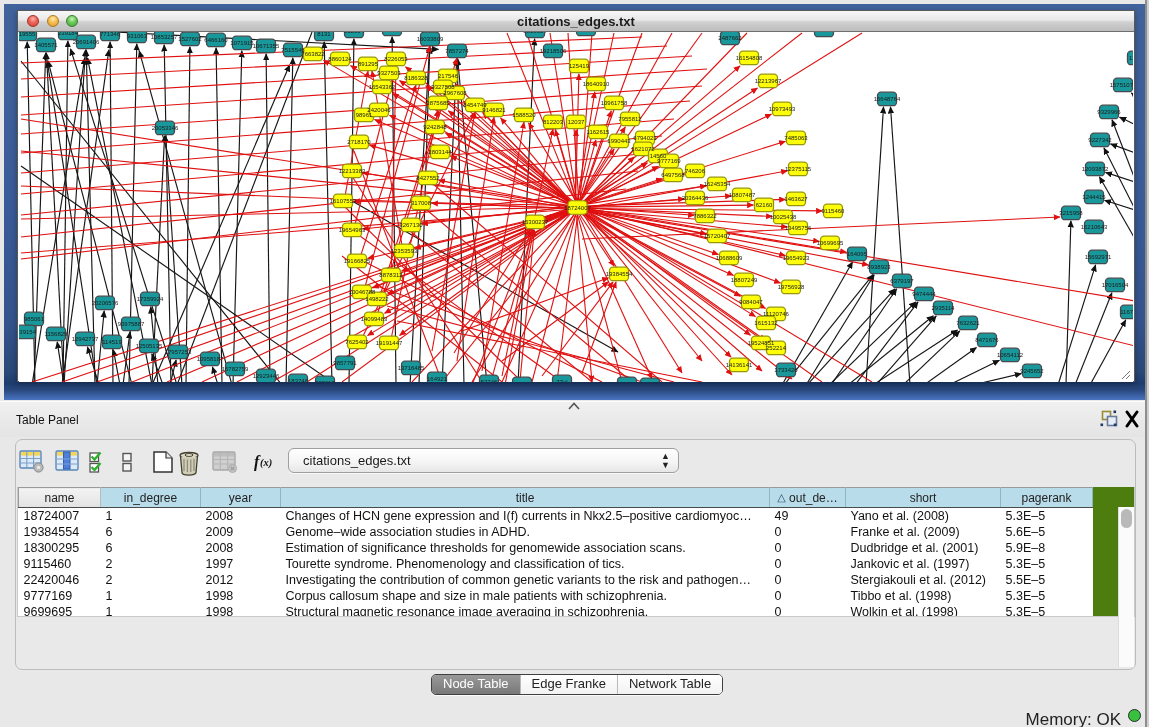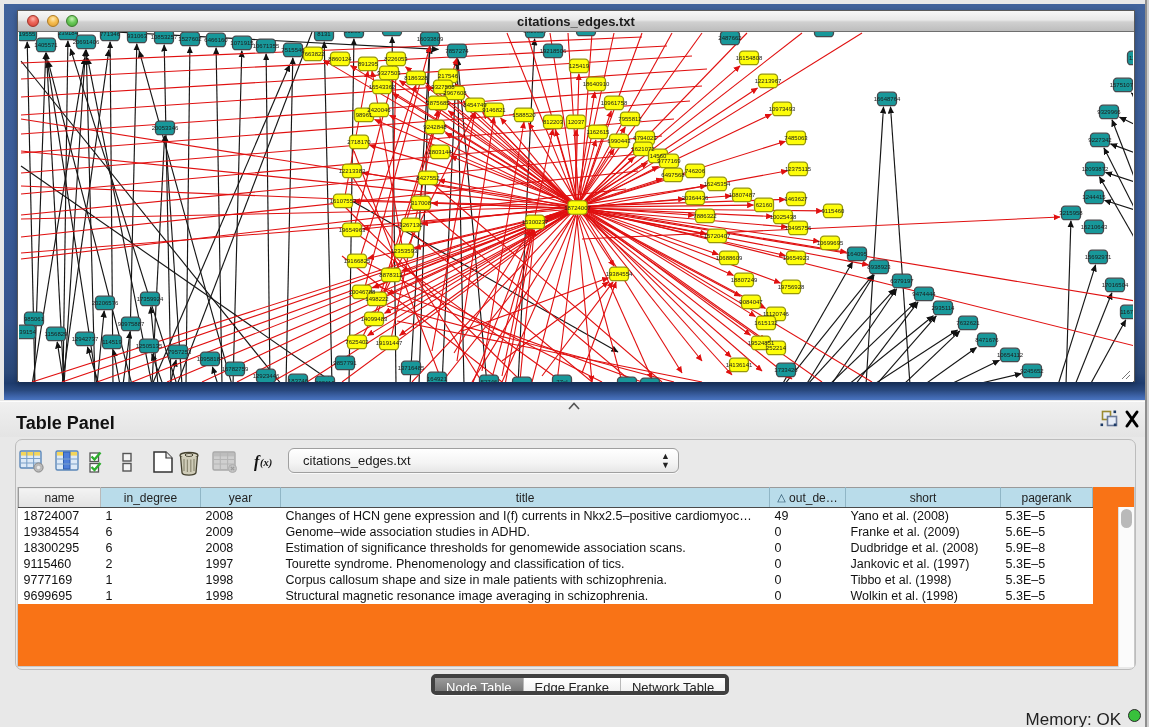--- a/index.html
+++ b/index.html
@@ -13,41 +13,41 @@
     background:linear-gradient(to bottom,#f7f7f7 0%,#e8e8e8 45%,#d0d0d0 55%,#bdbdbd 100%);
     border-bottom:1px solid #6f6f6f; }
   .title { position:absolute; width:100%; text-align:center; top:3px; font-size:13px; font-weight:bold; color:#1c1c1c; }
   .tl { position:absolute; top:4px; width:12px; height:12px; border-radius:50%; }
   .tl.r { left:9px;  background:radial-gradient(circle at 50% 30%, #ffb3ab 0%, #ee6a5e 40%, #d33b2f 100%); border:1px solid #a03229; }
   .tl.y { left:29px; background:radial-gradient(circle at 50% 30%, #ffe9b3 0%, #f5bd4f 45%, #dd9a2f 100%); border:1px solid #ad7a22; }
   .tl.g { left:48px; background:radial-gradient(circle at 50% 30%, #c8f0b8 0%, #69ca58 45%, #47a337 100%); border:1px solid #3a7d2c; }
   .netcontent { position:absolute; left:1px; top:21px; width:1114px; height:350px; background:#fff; overflow:hidden; }
 
   .tp-title { position:absolute; left:0px; top:401px; width:1145px; height:36px; background:linear-gradient(to bottom,#f0f0f0,#e4e4e4); border-top:1px solid #fdfdfd; }
-  .tp-title span { position:absolute; left:16px; top:11px; font-size:18px; color:#111;font-weight:bold; }
+  .tp-title span { position:absolute; left:16px; top:11px; font-size:12px; color:#111; }
   .panel { position:absolute; left:15px; top:439px; width:1121px; height:231px; background:#e9e9e9;
     border:1px solid #bcbcbc; border-radius:7px; }
   .combo { position:absolute; left:288px; top:448px; width:391px; height:25px; border:1px solid #9f9f9f; border-radius:6px;
     background:linear-gradient(to bottom,#ffffff 0%,#f4f4f4 60%,#e6e6e6 100%); box-shadow:0 1px 0 rgba(255,255,255,.7); }
   .combo span { position:absolute; left:14px; top:4px; font-size:13px; color:#1a1a1a; }
   .combo .arr { position:absolute; right:8px; top:3px; font-size:9px; color:#222; line-height:9px; text-align:center; }
 
   table.dt { border-collapse:collapse; table-layout:fixed; width:1075px;
     font-size:12.5px; color:#111; background:#fff; }
   table.dt th { height:20px; font-weight:normal; text-align:center; font-size:12px; color:#222;
     background:#b9dcea; border:1px solid #90b6c6; border-top:1px solid #9a9a9a; border-bottom:1px solid #4a4a4a; overflow:hidden; white-space:nowrap; }
   table.dt th.first { background:linear-gradient(to bottom,#f4f4f4,#e2e2e2); border-left:1px solid #9a9a9a; border-right:1px solid #b9b9b9; }
   table.dt td { height:16px; padding:0 4px 0 5px; overflow:hidden; white-space:nowrap; }
-  .tablewrap { position:absolute; left:17px; top:487px; width:1118px; height:180px; background:#f97316; overflow:hidden;
+  .tablewrap { position:absolute; left:17px; top:487px; width:1118px; height:130px; background:#4d7c0f; overflow:hidden;
     border-left:1px solid #c9c9c9; border-right:1px solid #c9c9c9; border-bottom:1px solid #c9c9c9;}
   .vscroll { position:absolute; left:1118px; top:507px; width:16px; height:160px; background:#fbfbfb; border-left:1px solid #ddd; }
   .vthumb { position:absolute; left:1121px; top:509px; width:11px; height:19px; background:#b9b9b9; border-radius:6px; }
 
-  .tabs { position:absolute; left:431px; top:674px; height:21px; display:flex; border:4px solid #404040; border-radius:5px; overflow:hidden;
-    box-shadow:0 1px 0 rgba(255,255,255,.8); }
+  .tabs { position:absolute; left:431px; top:674px; height:21px; display:flex; border:1px solid #404040; border-radius:5px; overflow:hidden;
+    box-shadow:0 1px 0 rgba(255,255,255,.8);align-items:flex-end; }
   .tab { font-size:13px; padding:0 11px; line-height:20px; background:linear-gradient(to bottom,#ffffff,#f2f2f2); color:#222; border-left:1px solid #b9b9b9; }
   .tab:first-child { border-left:none; }
   .tab.sel { background:linear-gradient(to bottom,#9b9b9b,#787878); color:#fff; }
   .mem { position:absolute; right:28px; top:710px; font-size:17px; color:#222; }
   .memdot { position:absolute; right:8px; top:709px; width:13px; height:13px; border-radius:50%; background:#38c13c; border:1.5px solid #2a2a2a; }
   .redge { position:absolute; right:0; top:0; width:4px; height:727px; background:#8d8d8d; border-right:2px solid #cfcfcf; }
 </style>
 </head>
 <body>
   <div class="desktop"></div>
@@ -716,31 +716,40 @@
           <td>0</td>
           <td>Franke et al. (2009)</td>
           <td>5.6E–5</td>
         </tr>
         <tr>
           <td>18300295</td>
           <td>6</td>
           <td>2008</td>
           <td>Estimation of significance thresholds for genomewide association scans.</td>
           <td>0</td>
-          <td>Dudbridge et al. (2008)</td>
+          <td>Dudbridge et al. (2001)</td>
           <td>5.9E–8</td>
         </tr>
         <tr>
           <td>9115460</td>
           <td>2</td>
           <td>1997</td>
           <td>Tourette syndrome. Phenomenology and classification of tics.</td>
           <td>0</td>
           <td>Jankovic et al. (1997)</td>
           <td>5.3E–5</td>
+        </tr>
+        <tr>
+          <td>22420046</td>
+          <td>2</td>
+          <td>2012</td>
+          <td>Investigating the contribution of common genetic variants to the risk and pathogen…</td>
+          <td>0</td>
+          <td>Stergiakouli et al. (2012)</td>
+          <td>5.5E–5</td>
         </tr>
         <tr>
           <td>9777169</td>
           <td>1</td>
           <td>1998</td>
           <td>Corpus callosum shape and size in male patients with schizophrenia.</td>
           <td>0</td>
           <td>Tibbo et al. (1998)</td>
           <td>5.3E–5</td>
         </tr>

